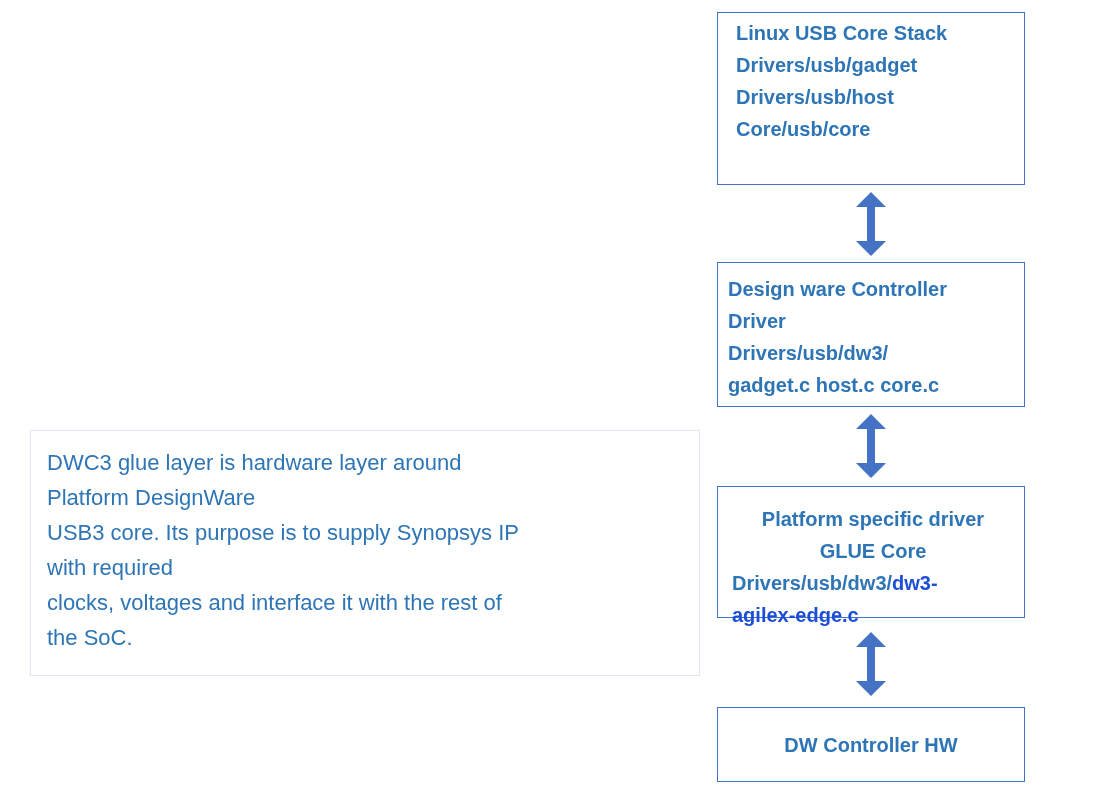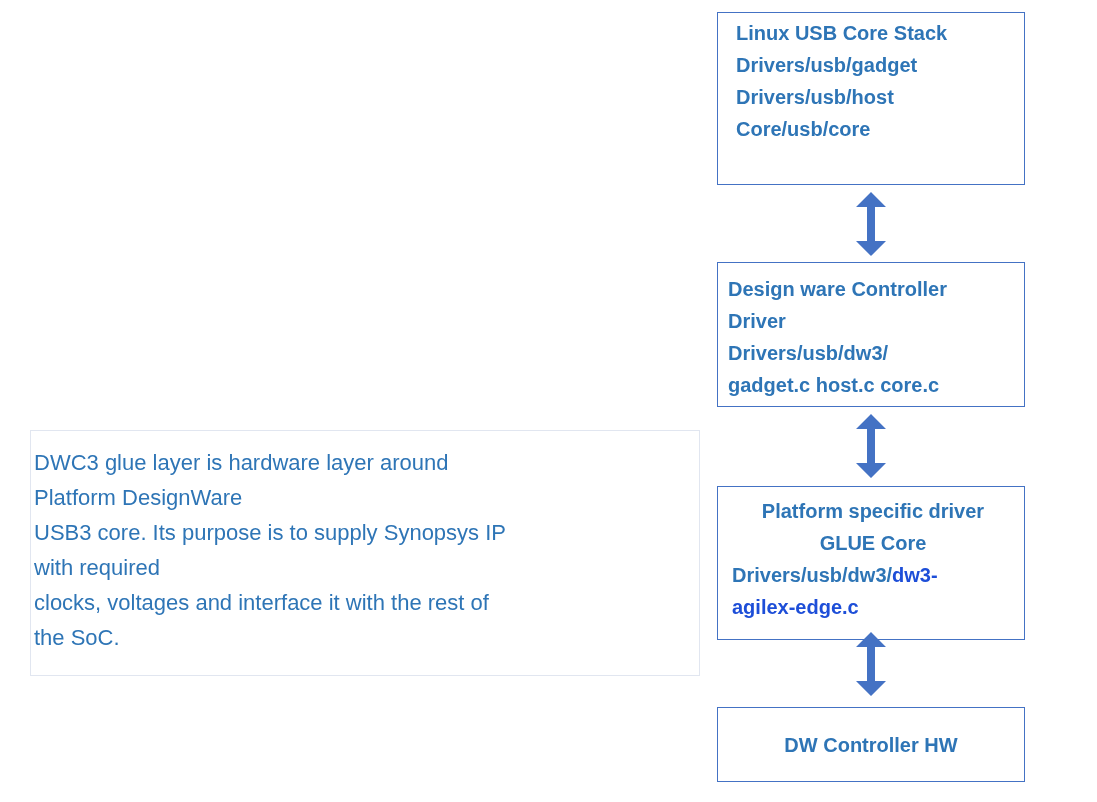--- a/index.html
+++ b/index.html
@@ -19,42 +19,42 @@
   
   .note {
     position: absolute;
     left: 30px;
     top: 430px;
     width: 670px;
     height: 246px;
     border: 1px solid #e1e6f0;
     background: #ffffff;
     box-sizing: border-box;
-    padding: 14px 3px;
+    padding: 14px 16px;
     color: #2e75b6;
     font-size: 22px;
     line-height: 35px;
   }
 
   
   .box {
     position: absolute;
     left: 717px;
     width: 308px;
     border: 1.5px solid #4472c4;
     background: #ffffff;
     box-sizing: border-box;
     color: #2e75b6;
     font-weight: bold;
     font-size: 20px;
     line-height: 32px;
   }
   .box1 { top: 12px;  height: 173px; padding: 4px 12px 0 18px; text-align: left; }
   .box2 { top: 262px; height: 145px; padding: 10px 10px 0 10px; text-align: left; }
-  .box3 { top: 486px; height: 154px; padding: 8px 10px 0 14px;  text-align: left; }
+  .box3 { top: 486px; height: 132px; padding: 16px 10px 0 14px;  text-align: left; }
   .box4 { top: 707px; height: 75px;  padding: 0 10px; text-align: right;
           display: flex; align-items: center; justify-content: center; }
   .box3 .centered { text-align: center; }
   .orange { color: #1d4ed8; }
 
   
   .arrow {
     position: absolute;
     left: 856px;
     width: 30px;

